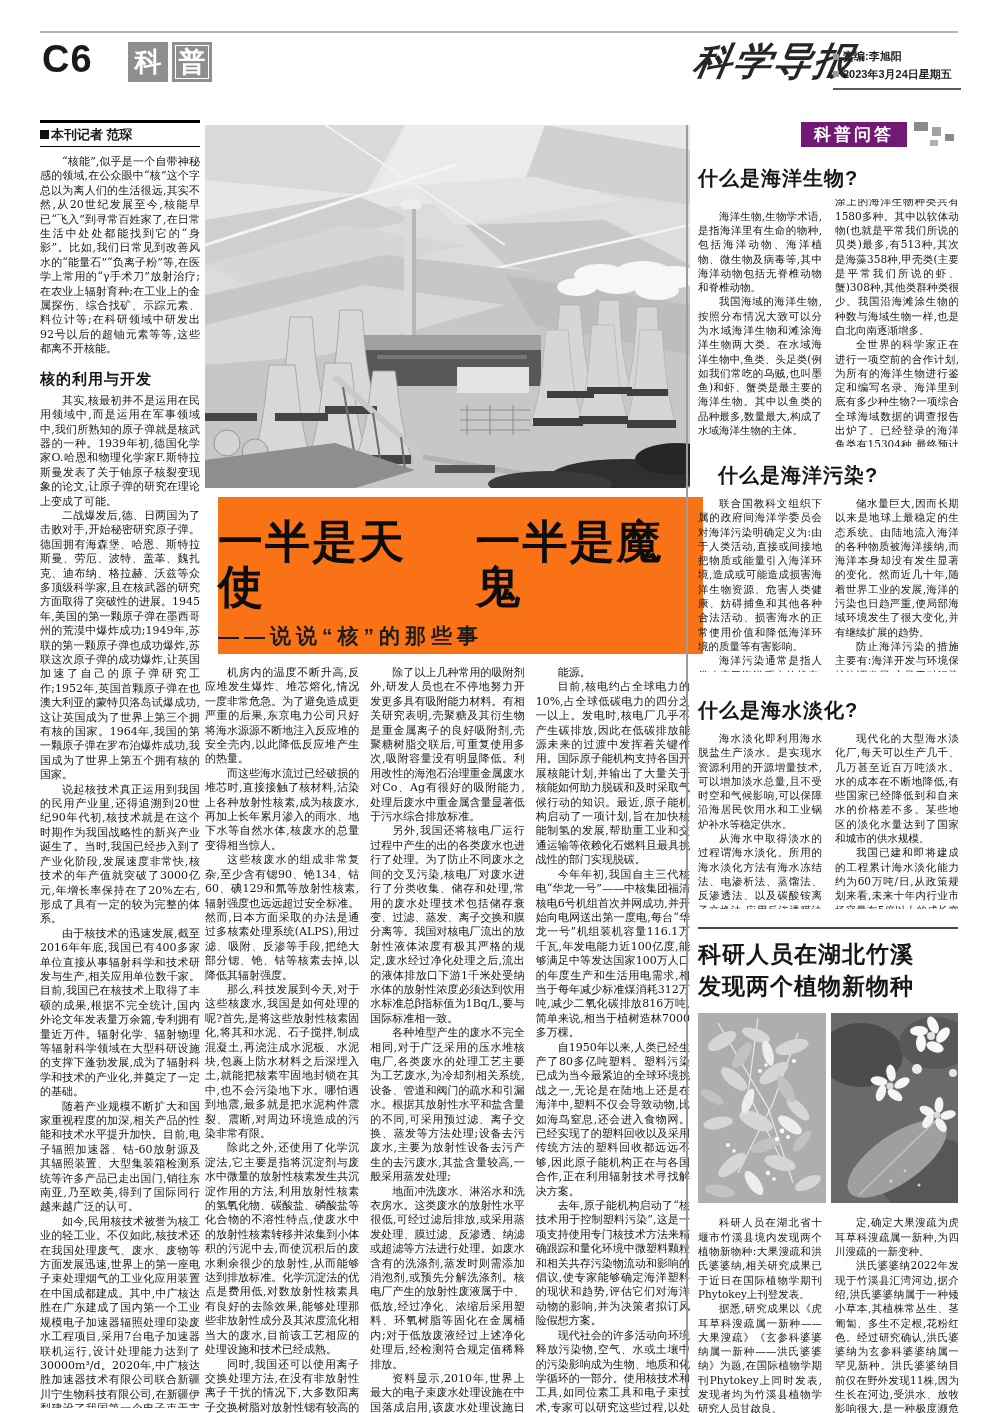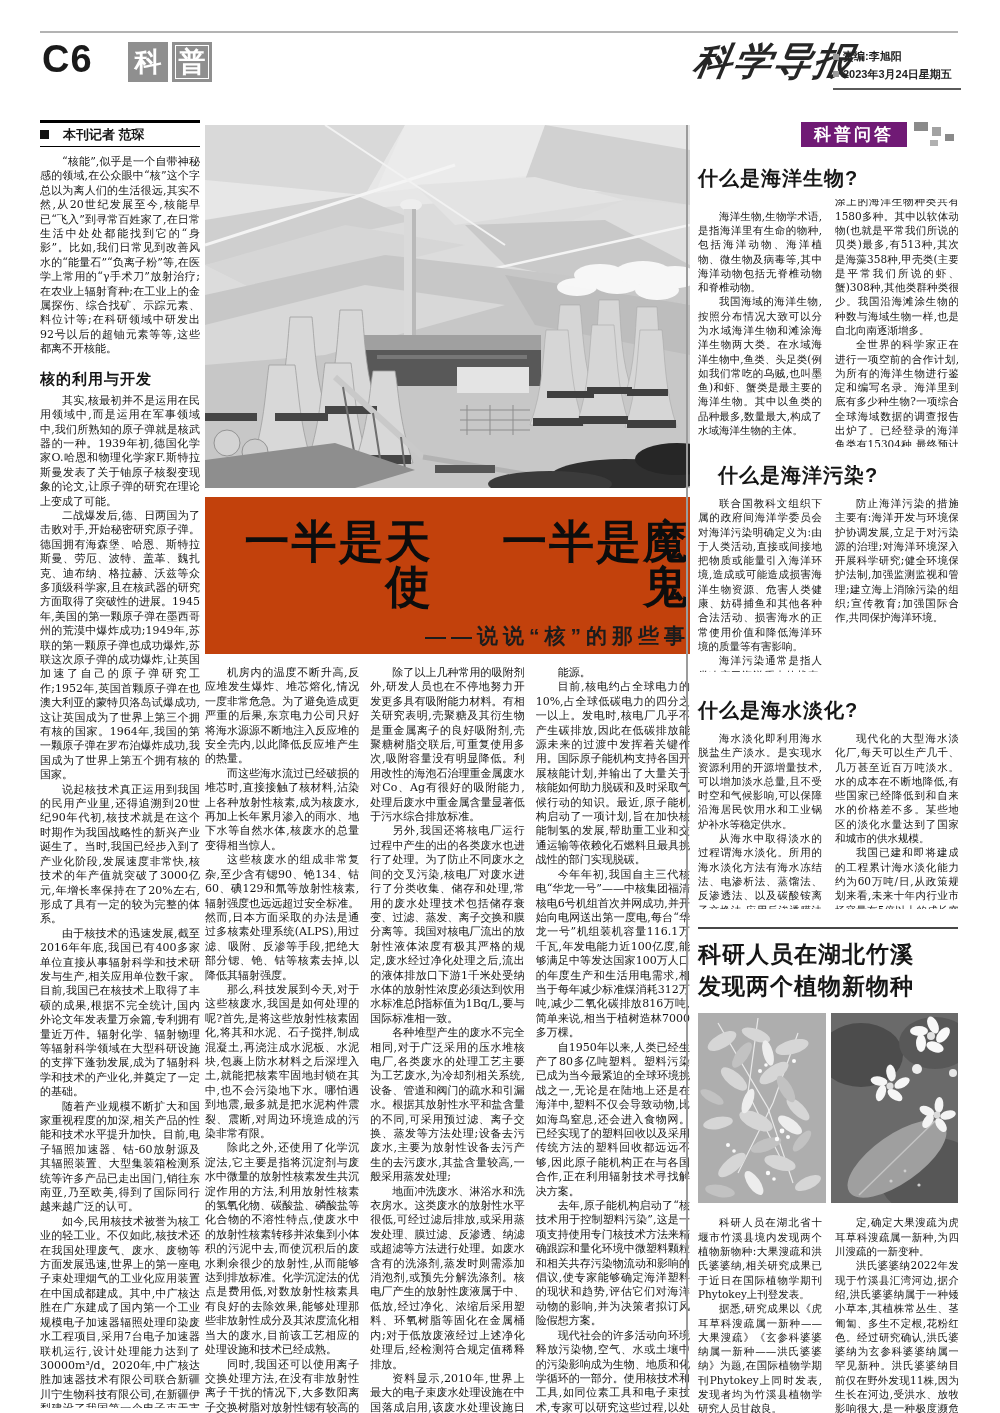--- a/index.html
+++ b/index.html
@@ -16,28 +16,28 @@
             transform:skewX(-10deg);letter-spacing:2px;}
   .edit-block{left:833px;top:48px;width:128px;font:bold 11px/1.6 "Liberation Sans",sans-serif;color:#222;
               border-bottom:2px solid #5a5a5a;padding-bottom:5px;}
   .edit-row{display:flex;align-items:center;gap:4px;white-space:nowrap;}
   .sq{width:6px;height:6px;background:#9a9a9a;flex:none;}
   .date-week{display:flex;}
 
   
   .left-col{left:40px;top:120px;width:160px;height:1288px;overflow:hidden;}
   .byline{border-top:3px solid #000;border-bottom:1px solid #000;padding:5px 0;margin-bottom:8px;
-          font:bold 13px/1 "Liberation Sans",sans-serif;display:flex;align-items:center;gap:14px;}
+          font:bold 13px/1 "Liberation Sans",sans-serif;display:flex;align-items:center;gap:2px;}
   .byline .bsq{width:9px;height:9px;background:#111;}
   .p{font-size:11px;line-height:14.4px;text-align:justify;text-indent:2em;margin:0;}
   .sec-head{font:bold 15px/1.2 "Liberation Sans",sans-serif;margin:13px 0 6px;letter-spacing:1px;}
 
   
   .photo{left:205px;top:125px;width:485px;height:363px;overflow:hidden;background:#d9d9d9;}
-  .headline-box{left:205px;top:497px;width:485px;height:157px;background:#c2410c;text-align:right;}
+  .headline-box{left:218px;top:497px;width:485px;height:157px;background:#f97316;text-align:left;}
   .headline{margin-top:22px;display:flex;justify-content:center;gap:30px;
             font:bold 45px/1 "Liberation Sans",sans-serif;color:#0d0d0d;letter-spacing:2px;}
   .subtitle{margin-top:16px;font:bold 21px/1 "Liberation Sans",sans-serif;color:#1c1c1c;letter-spacing:5px;}
   .mid-cols{left:205px;top:666px;width:485px;height:747px;display:flex;gap:11px;overflow:hidden;}
   .mcol{flex:1;overflow:hidden;}
 
   .v-rule{left:686px;top:125px;width:2px;height:1272px;background:#9c9c9c;}
 
   
   .sidebar{left:698px;top:122px;width:260px;}
@@ -252,20 +252,21 @@
         </div>
     </div>
 
     <h2 class="q-head q2m">什么是海洋污染?</h2>
     <div class="qcols q2b">
       <div class="qcol">
           <p class="p">联合国教科文组织下属的政府间海洋学委员会对海洋污染明确定义为:由于人类活动,直接或间接地把物质或能量引入海洋环境,造成或可能造成损害海洋生物资源、危害人类健康、妨碍捕鱼和其他各种合法活动、损害海水的正常使用价值和降低海洋环境的质量等有害影响。</p>
           <p class="p">海洋污染通常是指人类改变了海洋原来的状态,使海洋生态系统遭到破坏。有害物质进入海洋环境而造成的污染,会损害生物资源,危害人类健康,妨碍捕鱼和人类在海上的其他活动,损坏海水质量和环境质量等。海洋面积辽阔,</p>
         </div>
       <div class="qcol">
+          <p class="p">储水量巨大,因而长期以来是地球上最稳定的生态系统。由陆地流入海洋的各种物质被海洋接纳,而海洋本身却没有发生显著的变化。然而近几十年,随着世界工业的发展,海洋的污染也日趋严重,使局部海域环境发生了很大变化,并有继续扩展的趋势。</p>
           <p class="p">防止海洋污染的措施主要有:海洋开发与环境保护协调发展,立足于对污染源的治理;对海洋环境深入开展科学研究;健全环境保护法制,加强监测监视和管理;建立海上消除污染的组织;宣传教育;加强国际合作,共同保护海洋环境。</p>
         </div>
     </div>
 
     <h2 class="q-head q3m">什么是海水淡化?</h2>
     <div class="qcols q3b">
       <div class="qcol">
           <p class="p">海水淡化即利用海水脱盐生产淡水。是实现水资源利用的开源增量技术,可以增加淡水总量,且不受时空和气候影响,可以保障沿海居民饮用水和工业锅炉补水等稳定供水。</p>
           <p class="p">从海水中取得淡水的过程谓海水淡化。所用的海水淡化方法有海水冻结法、电渗析法、蒸馏法、反渗透法、以及碳酸铵离子交换法,应用反渗透膜法及蒸馏法是市场中的主流。</p>
         </div>

